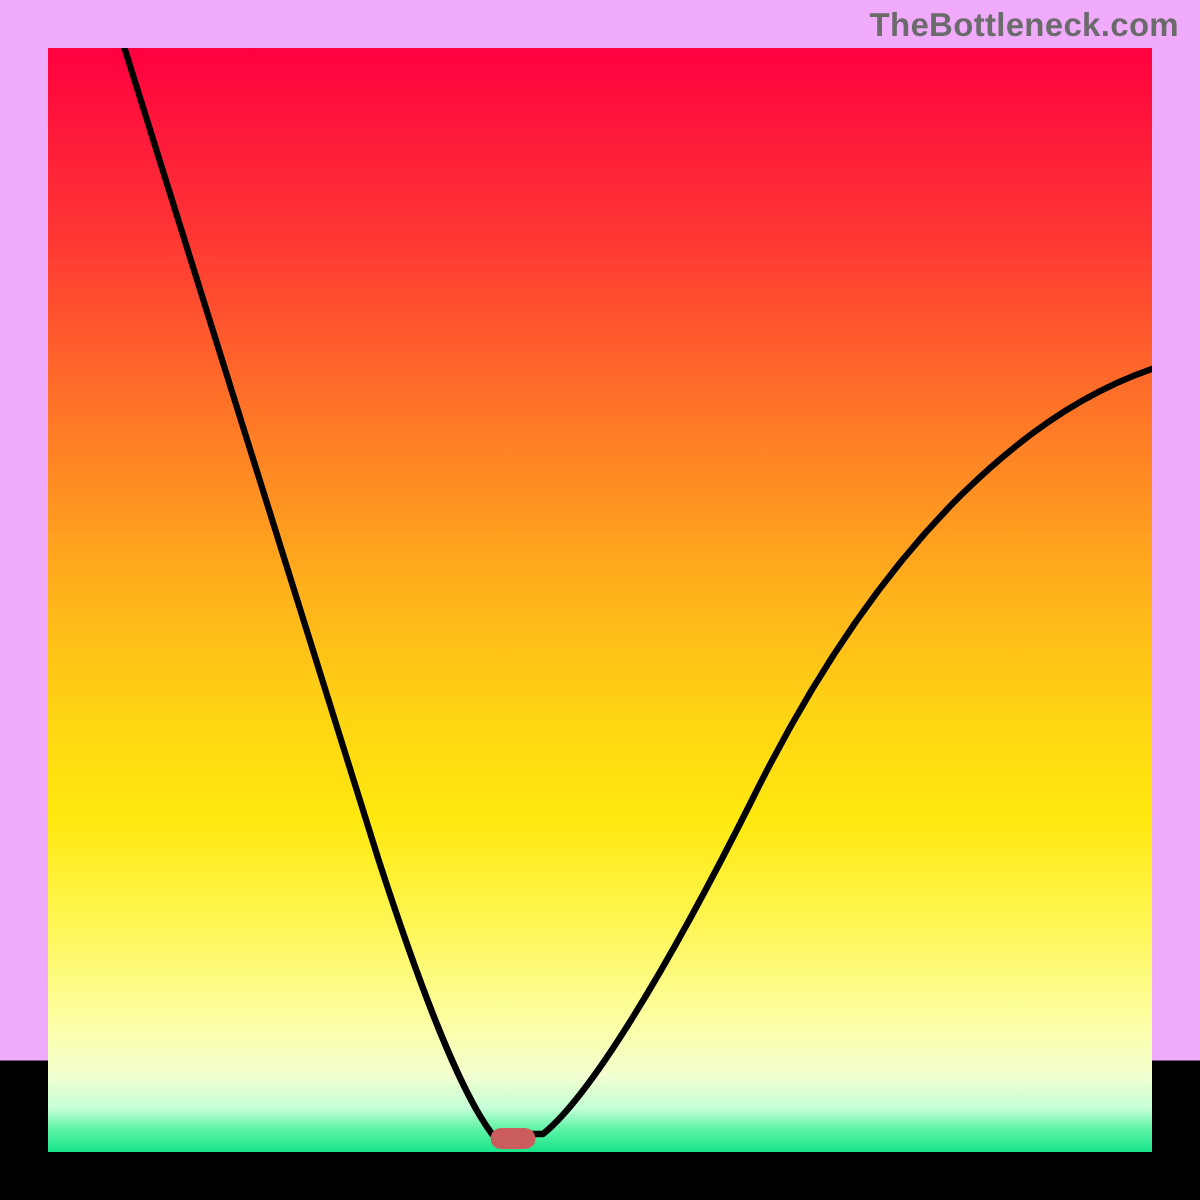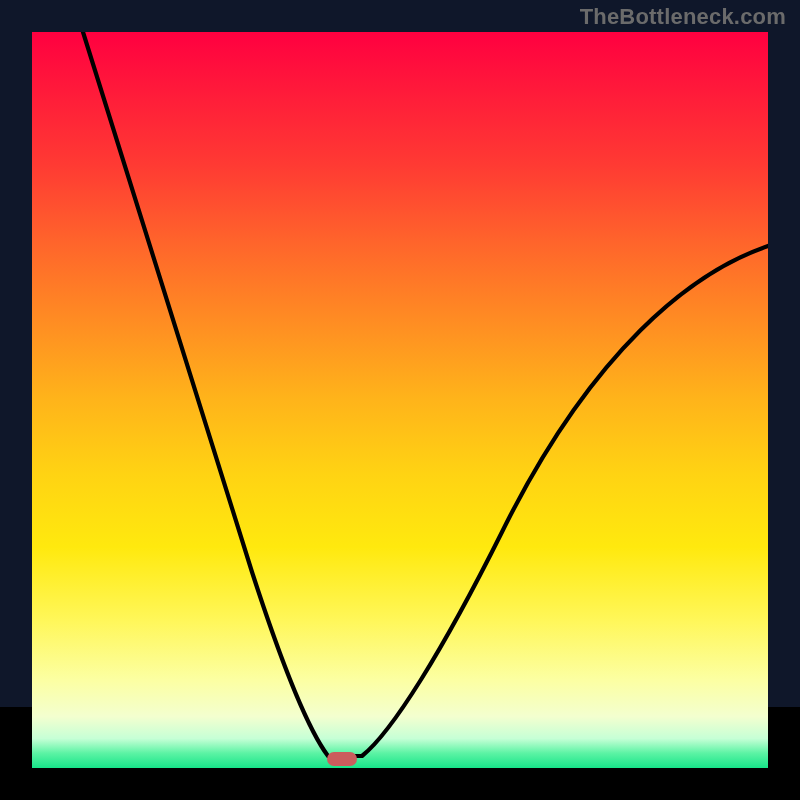--- a/index.html
+++ b/index.html
@@ -8,21 +8,21 @@
     width: 800px;
     height: 800px;
     background: #000000;
     font-family: Arial, Helvetica, sans-serif;
     overflow: hidden;
   }
   .stage {
     position: relative;
     width: 800px;
     height: 707px;
-    background: #0f172a;
+    background: #f0abfc;
   }
   .watermark {
     position: absolute;
     top: 4px;
     right: 14px;
     font-size: 22px;
     font-weight: 600;
     color: #6b6b6b;
     letter-spacing: 0.2px;
     user-select: none;

